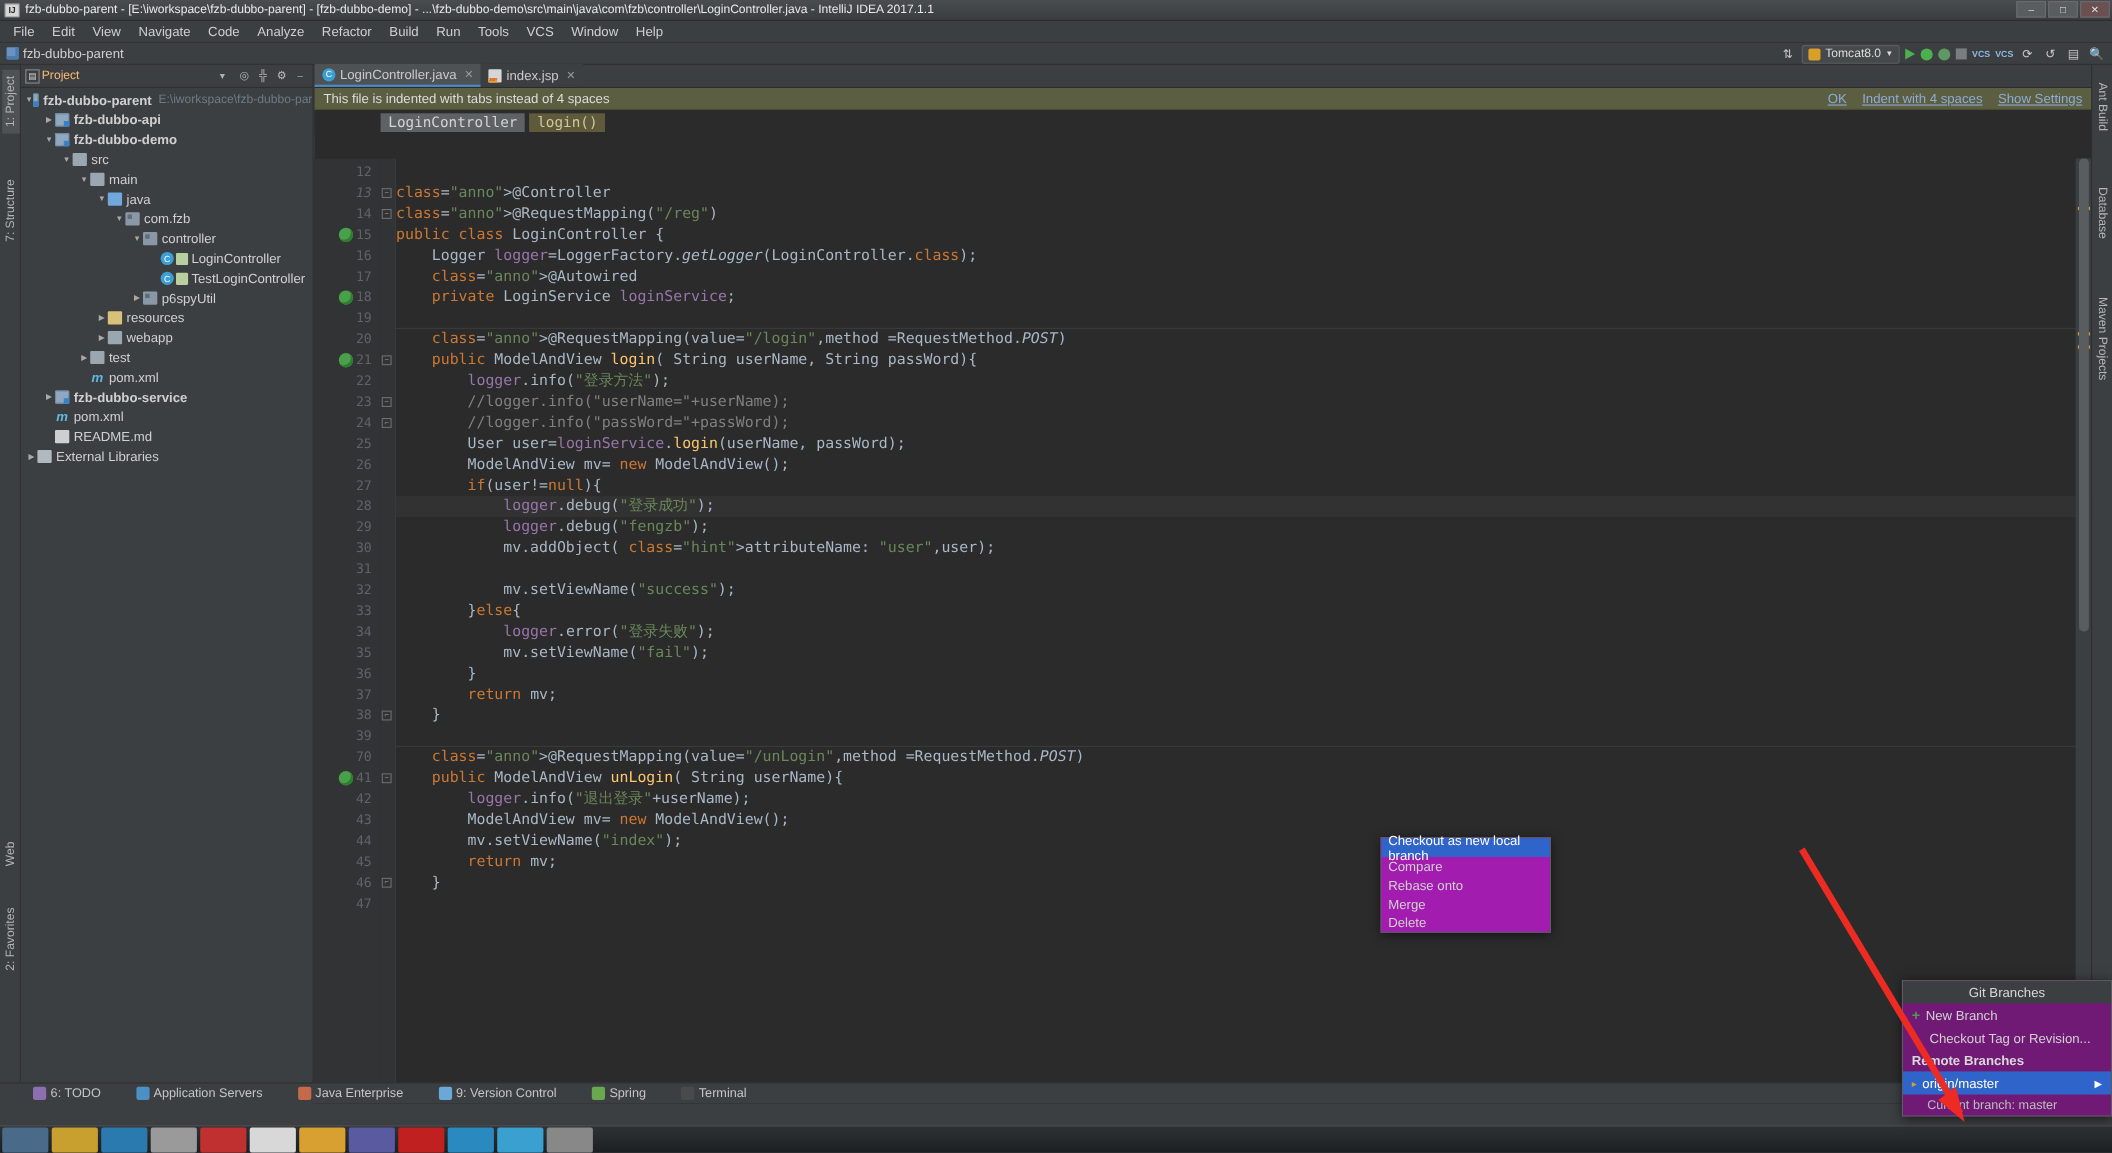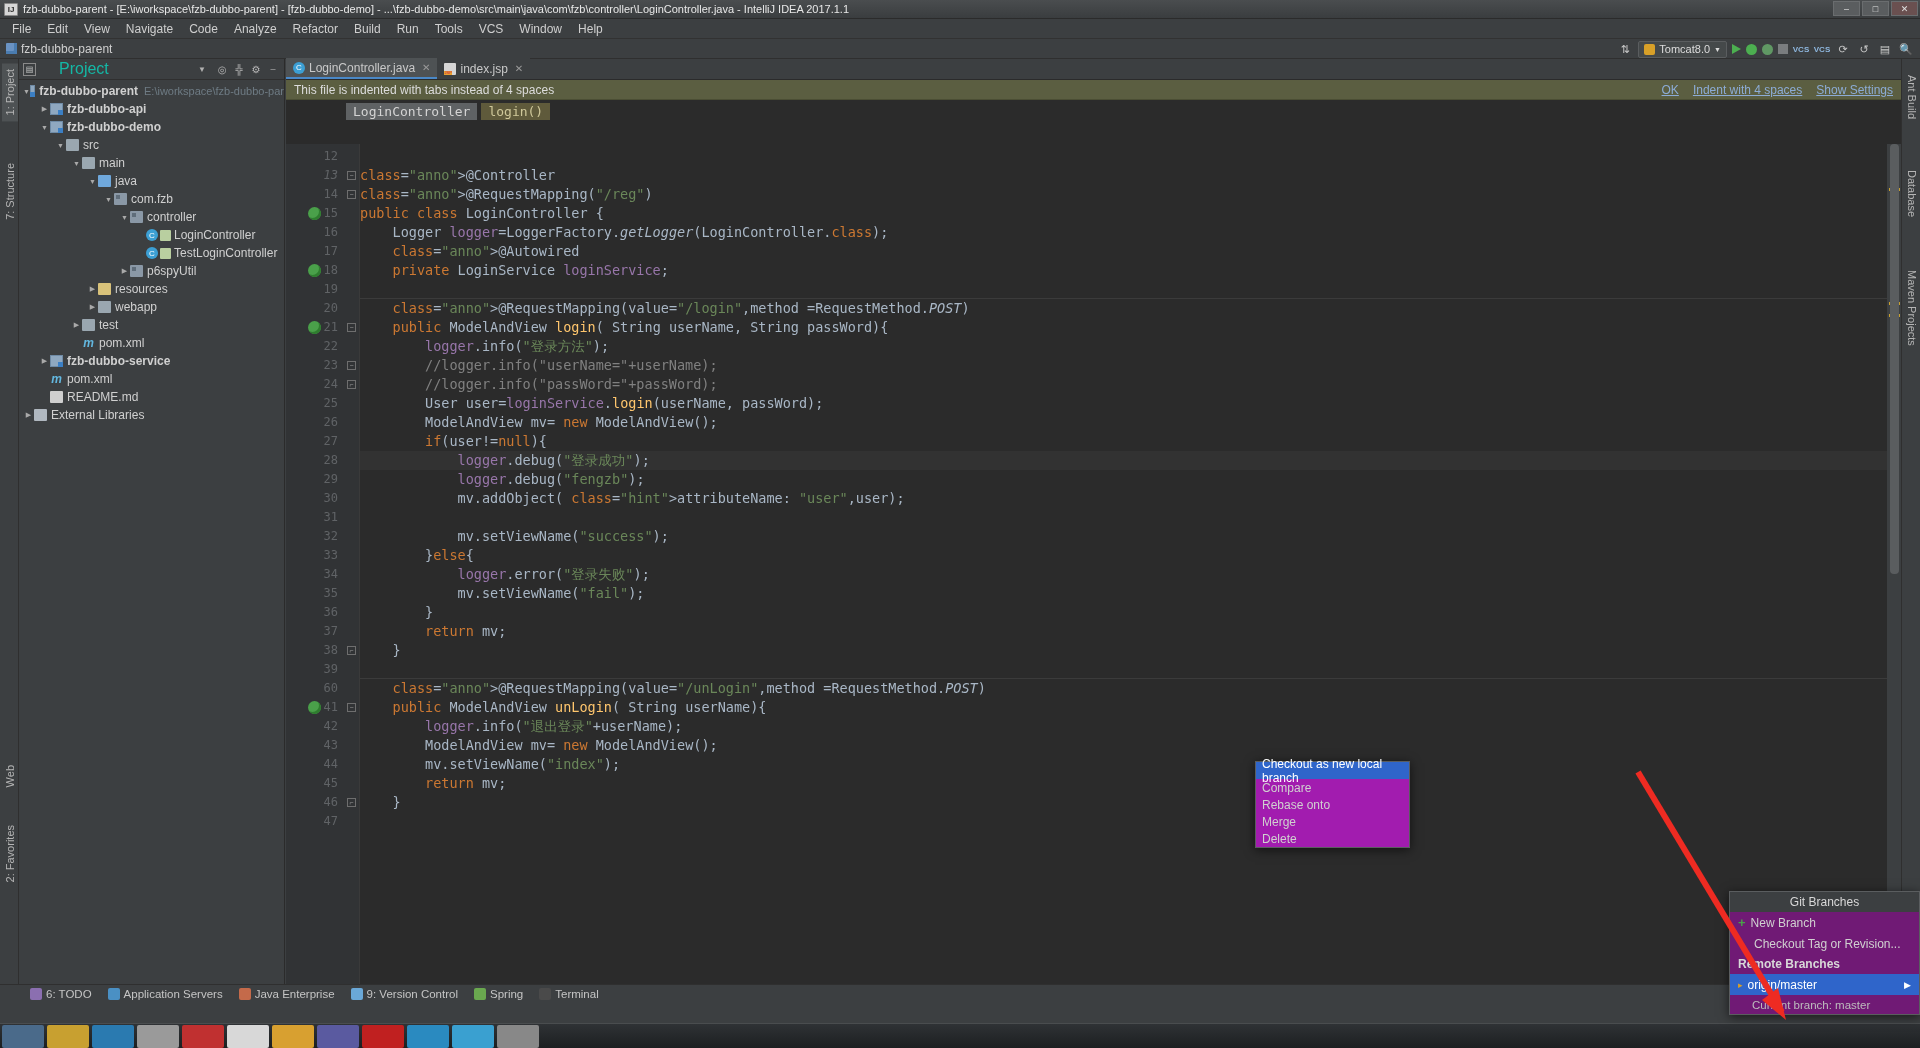--- a/index.html
+++ b/index.html
@@ -90,21 +90,21 @@
 
   
   .projpanel{
     position:absolute; left:19px; top:59px; width:266px; height:944px;
     background:#3c3f41; border-right:1px solid #2b2b2b;
   }
   .proj-head{
     height:21px; display:flex; align-items:center; background:#3c3f41;
     border-bottom:1px solid #2f2f2f; padding:0 4px;
   }
-  .proj-head .lbl{ font-size:16px; color:#14b8a6; margin-left:23px;}
+  .proj-head .lbl{ font-size:11px; color:#fdba74; margin-left:2px;}
   .proj-head .caret{ margin-left:auto; font-size:8px; color:#b0b0b0; margin-right:6px;}
   .ph-ico{ width:13px;height:13px; border:1px solid #8a8a8a; color:#cfcfcf;
       font-size:8px; display:flex;align-items:center;justify-content:center;}
   .ph-btn{ width:14px;height:14px; display:flex;align-items:center;justify-content:center; font-size:10px;color:#b9b9b9; margin-left:3px;}
   .tree{ position:absolute; top:21px; left:0; right:0; bottom:0; background:#3c3f41; overflow:hidden; padding-top:2px;}
   .trow{ height:18px; display:flex; align-items:center; font-size:12px; color:#d0d0d0; white-space:nowrap;}
   .tw{ width:11px; display:flex; align-items:center; justify-content:center; font-size:7px; color:#a9a9a9;}
   .ficon{ width:13px;height:12px;margin-right:4px; border-radius:1px;}
   .f-mod{ background:#8fa8c0; box-shadow:inset 0 0 0 1px #6f8ba6; position:relative;}
   .f-mod:after{content:"";position:absolute;right:0;bottom:0;width:5px;height:5px;background:#3b7fc4;}
@@ -178,21 +178,21 @@
       font-size:7px; display:flex;align-items:center;justify-content:center; background:#313335;}
 
   
   .stripe{ position:absolute; right:0; top:85px; bottom:0; width:14px; background:#3c3f41;}
   .stripe-thumb{ position:absolute; right:2px; width:9px; background:#5a5d5f; border-radius:4px;}
   .stripe-mark{ position:absolute; right:1px; width:11px; height:3px;}
 
   
   .bottomstrip{
     position:absolute; left:0; bottom:45px; width:1920px; height:19px;
-    background:#3c3f41; display:flex; align-items:center; gap:0; padding-left:22px;
+    background:#3c3f41; display:flex; align-items:center; gap:16px; padding-left:22px;
     border-top:1px solid #2f2f2f;
   }
   .bt{ display:flex; align-items:center; gap:4px; padding:1px 8px; font-size:11.5px; color:#c5c5c5;}
   .bt .sq{ width:12px;height:12px;border-radius:2px;}
 
   .statusbar{
     position:absolute; left:0; bottom:25px; width:1920px; height:20px;
     background:#3c3f41; display:flex; align-items:center; padding-left:6px;
     font-size:12px; color:#c0c0c0;
   }
@@ -489,21 +489,21 @@
           <div class="ln" style="top: 345px;">30</div>
           <div class="ln" style="top: 364px;">31</div>
           <div class="ln" style="top: 383px;">32</div>
           <div class="ln" style="top: 402px;">33</div>
           <div class="ln" style="top: 421px;">34</div>
           <div class="ln" style="top: 440px;">35</div>
           <div class="ln" style="top: 459px;">36</div>
           <div class="ln" style="top: 478px;">37</div>
           <div class="ln" style="top: 497px;">38</div>
           <div class="ln" style="top: 516px;">39</div>
-          <div class="ln" style="top: 535px;">60</div>
+          <div class="ln" style="top: 535px;">70</div>
           <div class="ln" style="top: 554px;">41</div>
           <div class="gmark gm-bean" style="top: 557px;"></div>
           <div class="ln" style="top: 573px;">42</div>
           <div class="ln" style="top: 592px;">43</div>
           <div class="ln" style="top: 611px;">44</div>
           <div class="ln" style="top: 630px;">45</div>
           <div class="ln" style="top: 649px;">46</div>
           <div class="ln" style="top: 668px;">47</div>
         </div>
       <div class="fold" id="foldcol">

